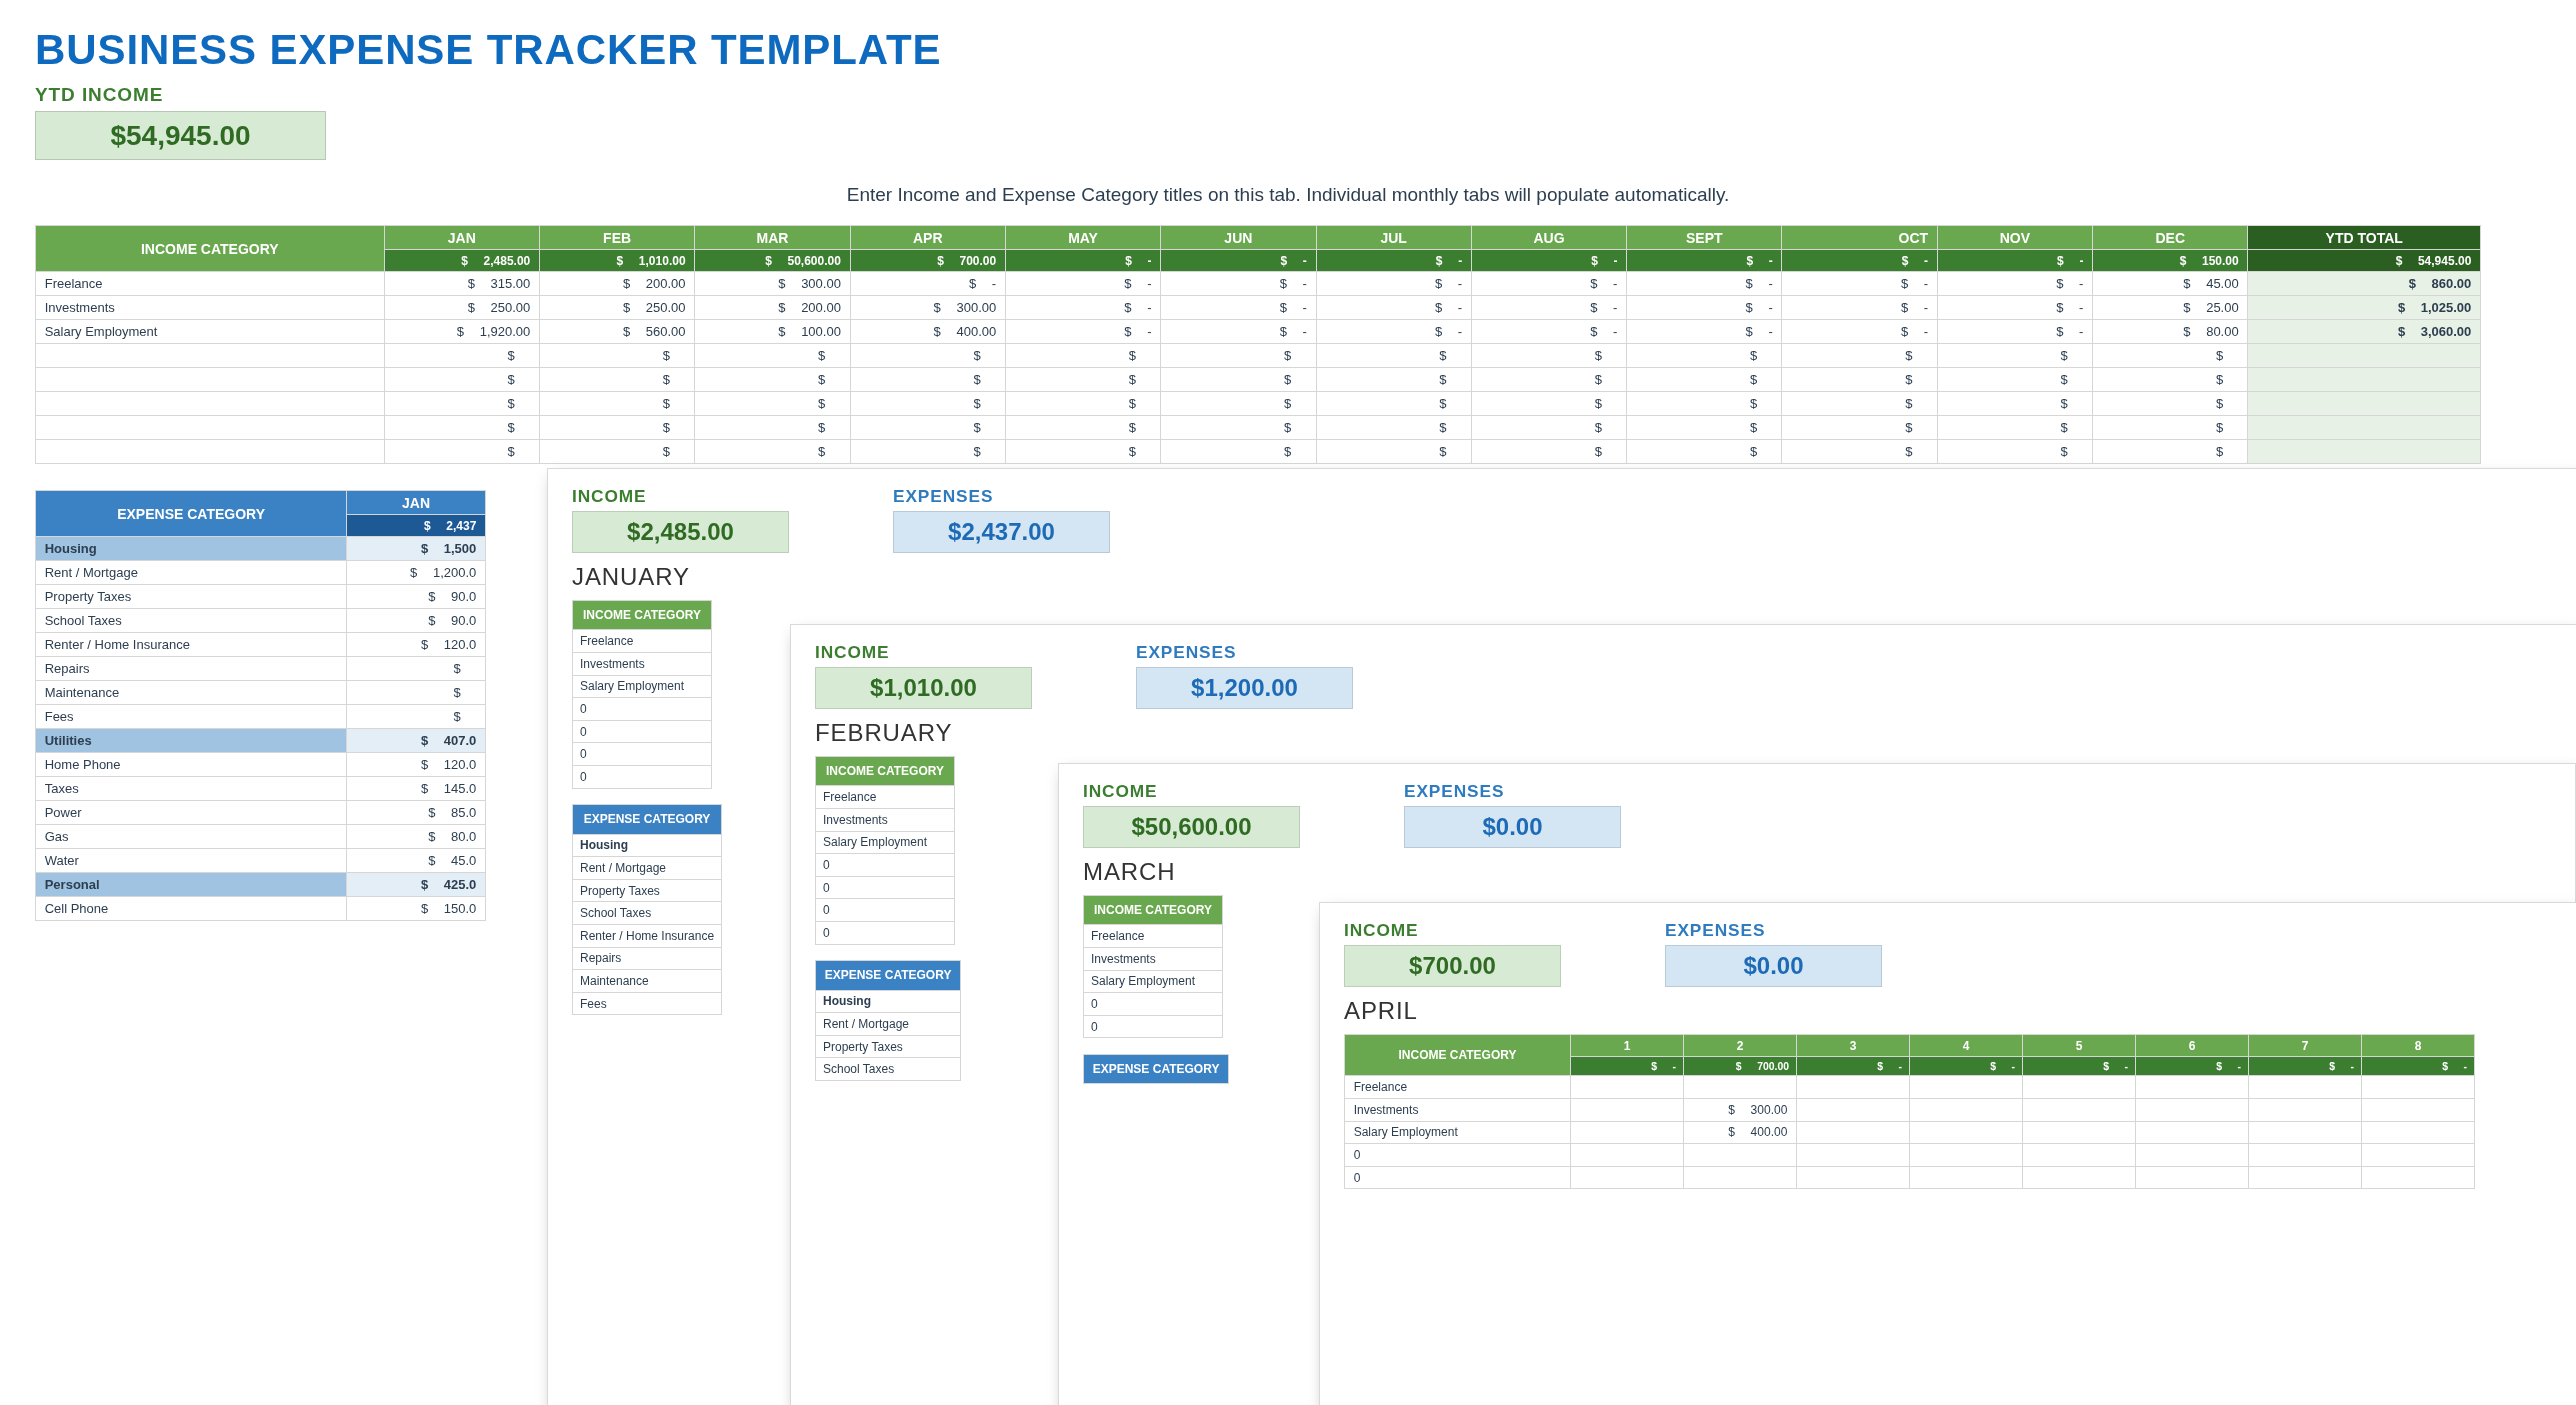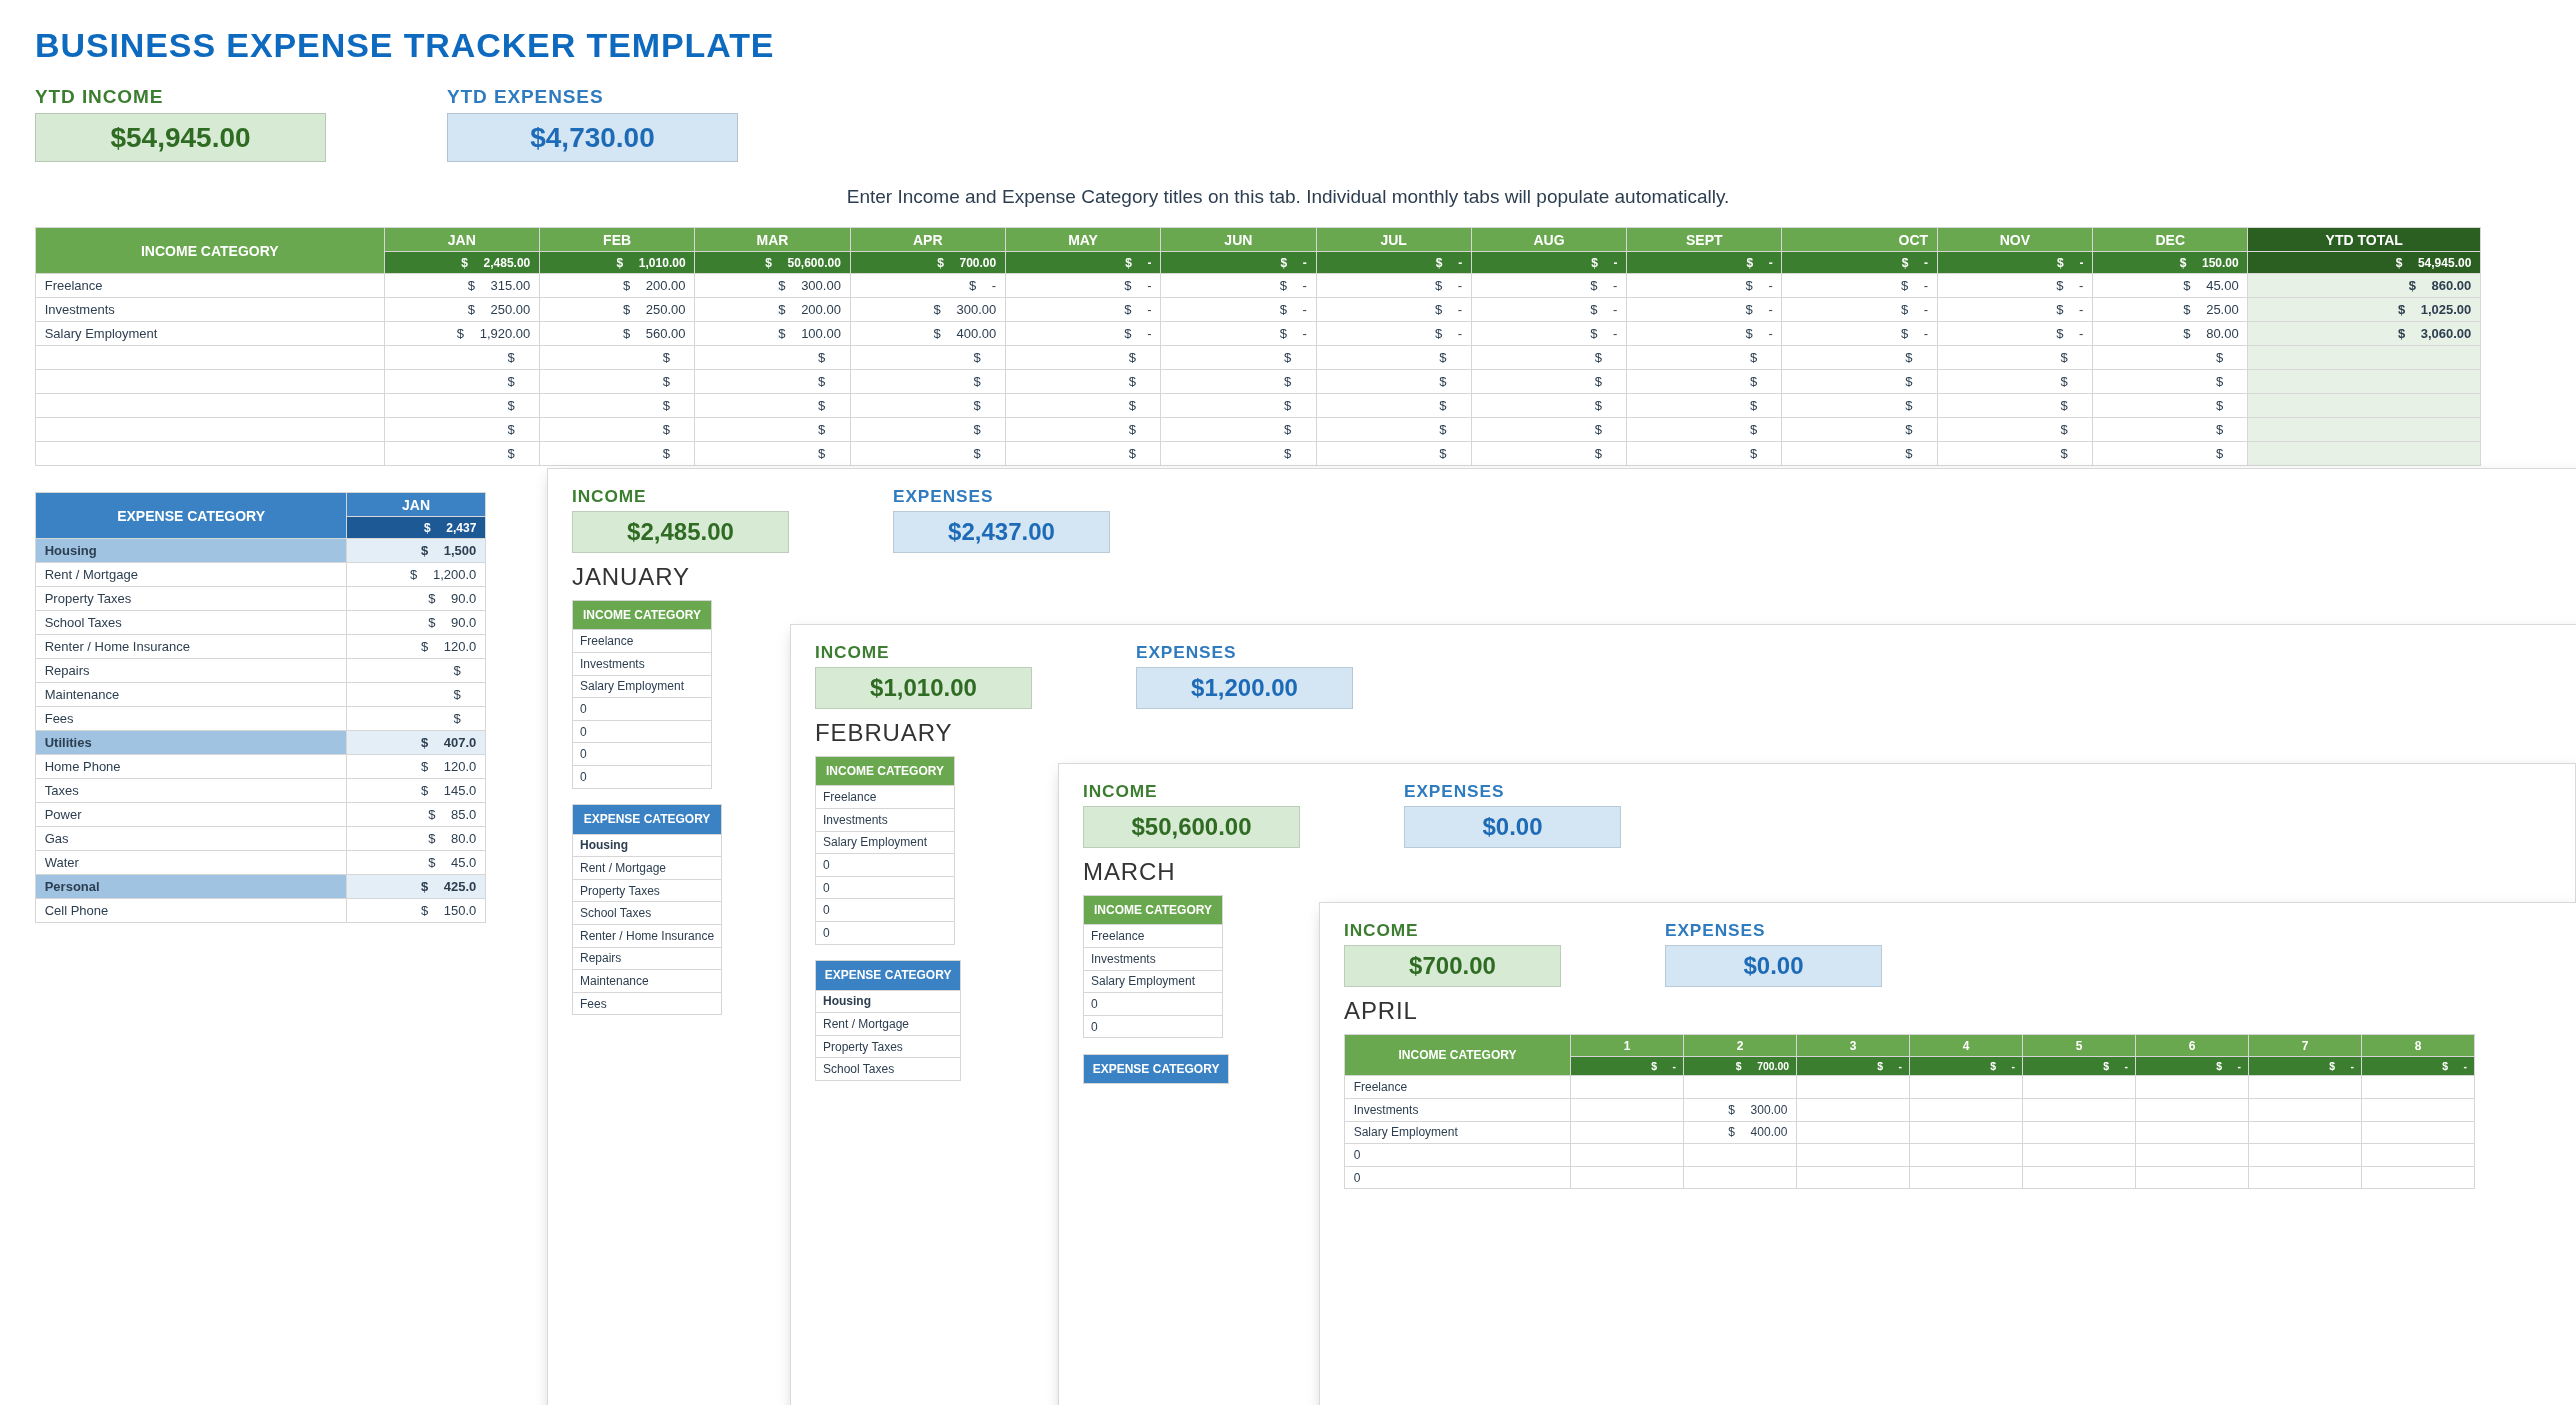--- a/index.html
+++ b/index.html
@@ -10,25 +10,25 @@
     height: 1405px;
     position: relative;
     overflow: hidden;
     color: #2c3e50;
   }
   
   #viewport { position: absolute; inset: 26px 35px 26px 35px; }
 
   
   .title {
-    font-size: 34px;
+    font-size: 42px;
     font-weight: 800;
     color: #0e6abf;
     letter-spacing: 0.9px;
-    margin-bottom: 21px;
+    margin-bottom: 10px;
   }
 
   
   .kpi-row { display: flex; gap: 121px; margin-bottom: 24px; }
   .kpi label {
     display: block;
     font-size: 19px;
     font-weight: 700;
     margin-bottom: 5.2px;
     letter-spacing: 0.9px;
@@ -143,24 +143,20 @@
 </head>
 <body>
 
 <div id="viewport">
   <div class="title">BUSINESS EXPENSE TRACKER TEMPLATE</div>
 
   <div class="kpi-row">
     <div class="kpi income">
       <label>YTD INCOME</label>
       <div class="box">$54,945.00</div>
-    </div>
-    <div class="kpi expense">
-      <label>YTD EXPENSES</label>
-      <div class="box">$4,730.00</div>
     </div>
   </div>
 
   <div class="instr">Enter Income and Expense Category titles on this tab.  Individual monthly tabs will populate automatically.</div>
 
   <table id="income-summary" style="width: 2446px;">
       <thead>
         <tr>
           <th rowspan="2" style="width:312px">INCOME CATEGORY</th>
           <th style="width:139px;">JAN</th>

